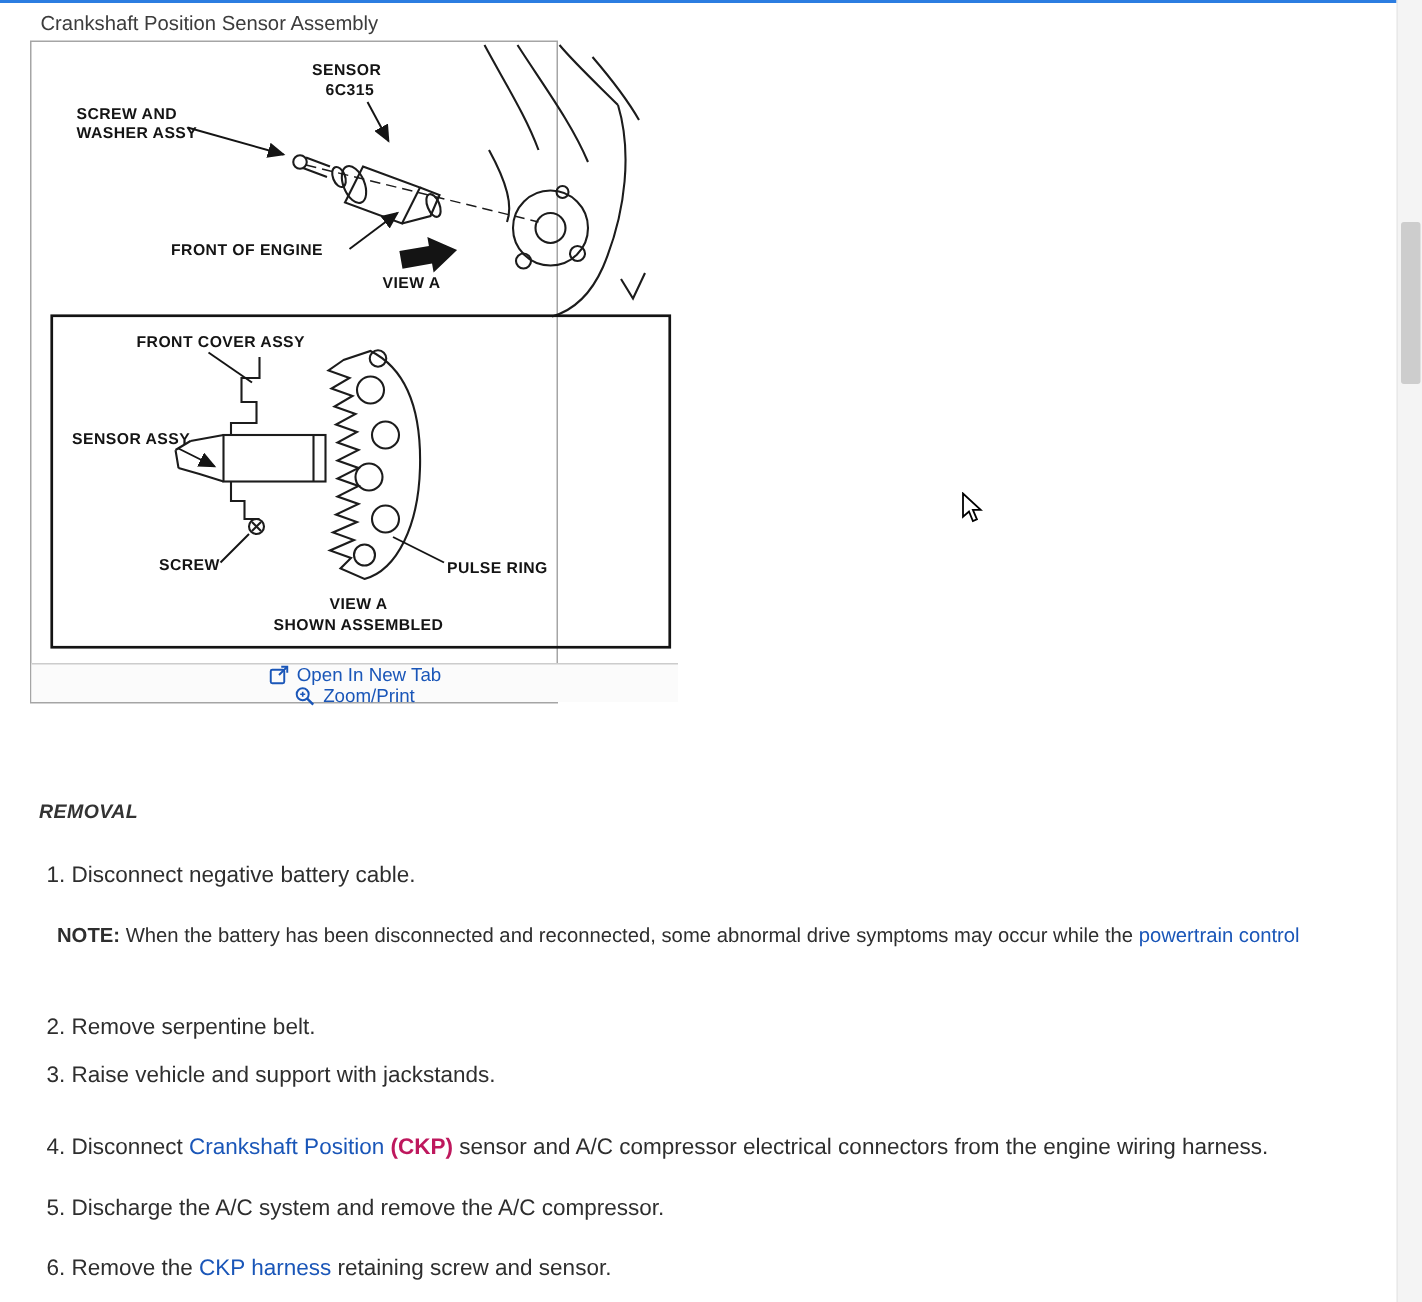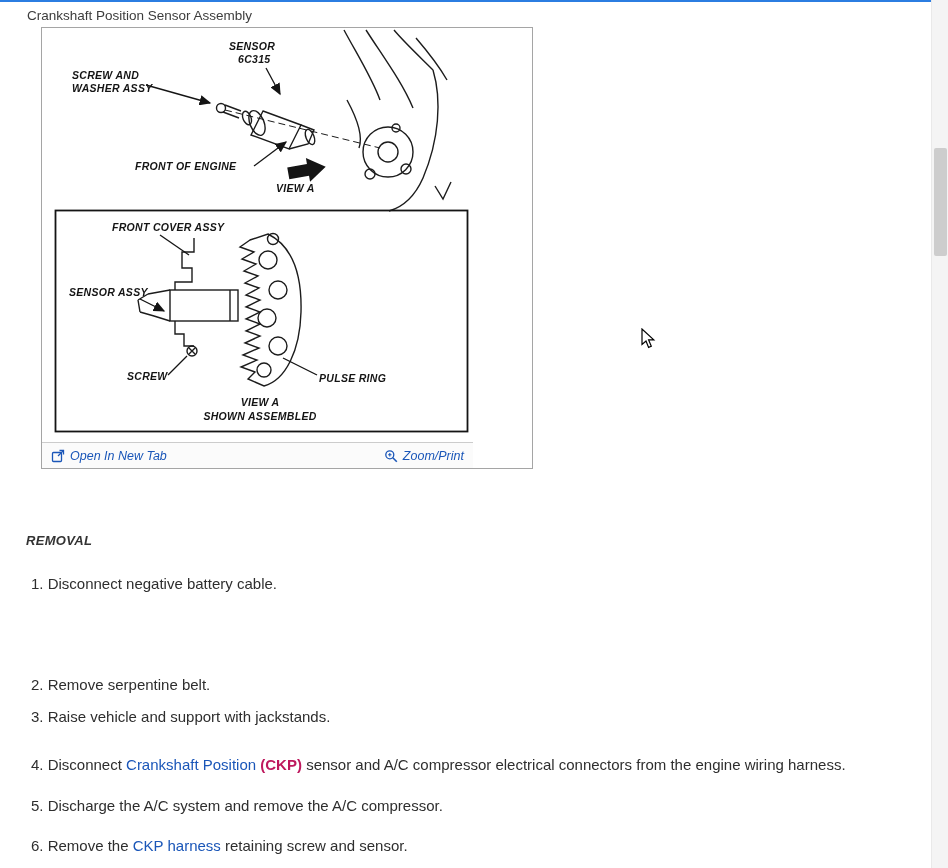--- a/index.html
+++ b/index.html
@@ -13,30 +13,31 @@
   }
   .topbar { position:absolute; left:0; top:0; width:948px; height:2px; background:#2b7de1; }
 
   .page-title {
     position:absolute; left:27px; top:8px;
     font-size:13.5px; color:#3c3c3c;
   }
 
   
   .figure-panel {
-    position:absolute; left:41px; top:27px;
-    width:492px; height:442px;
-    border:1.5px solid #a5a5a5; background:#fff;font-style:italic;
+    position:absolute; left:20px; top:27px;
+    width:352px; height:442px;
+    border:1.5px solid #a5a5a5; background:#fff;
   }
   .figure-canvas { position:absolute; left:0; top:0; width:431px; height:414px; }
   .figure-footer {
     position:absolute; left:0; bottom:0; width:431px; height:26px;
     background:#fbfbfb; border-top:1px solid #cccccc;
     display:flex; align-items:center; justify-content:space-between;
     padding:0 9px;
+    flex-direction:column;
   }
   .fig-link {
     display:flex; align-items:center; gap:5px;
     color:#1a56b8; font-size:12.5px; cursor:pointer; text-decoration:none;
   }
   .tech-label {
     font-family:"Liberation Sans", sans-serif;
     font-weight:bold; font-size:10.5px; letter-spacing:0.3px; fill:#141414;
   }
 
@@ -179,20 +180,23 @@
       <span>Zoom/Print</span>
     </a>
   </div>
 </div>
 
 <div class="removal-heading">REMOVAL</div>
 
 <div class="step" style="top:575px">1. Disconnect negative battery cable.</div>
 
 <div class="note-block">
+  <div class="note-line first">
+    <span class="seg-bold">NOTE:</span><span> When the battery has been disconnected and reconnected, some abnormal drive symptoms may occur while the </span><span class="seg-link">powertrain control</span>
+  </div>
 </div>
 
 <div class="step" style="top:676px">2. Remove serpentine belt.</div>
 <div class="step" style="top:708px">3. Raise vehicle and support with jackstands.</div>
 
 <div class="step" style="top:756px">
   <span>4. Disconnect </span><span class="seg-link">Crankshaft Position</span><span> </span><span class="seg-boldlink">(CKP)</span><span> sensor and A/C compressor electrical connectors from the engine wiring harness.</span>
 </div>
 
 <div class="step" style="top:797px">5. Discharge the A/C system and remove the A/C compressor.</div>

